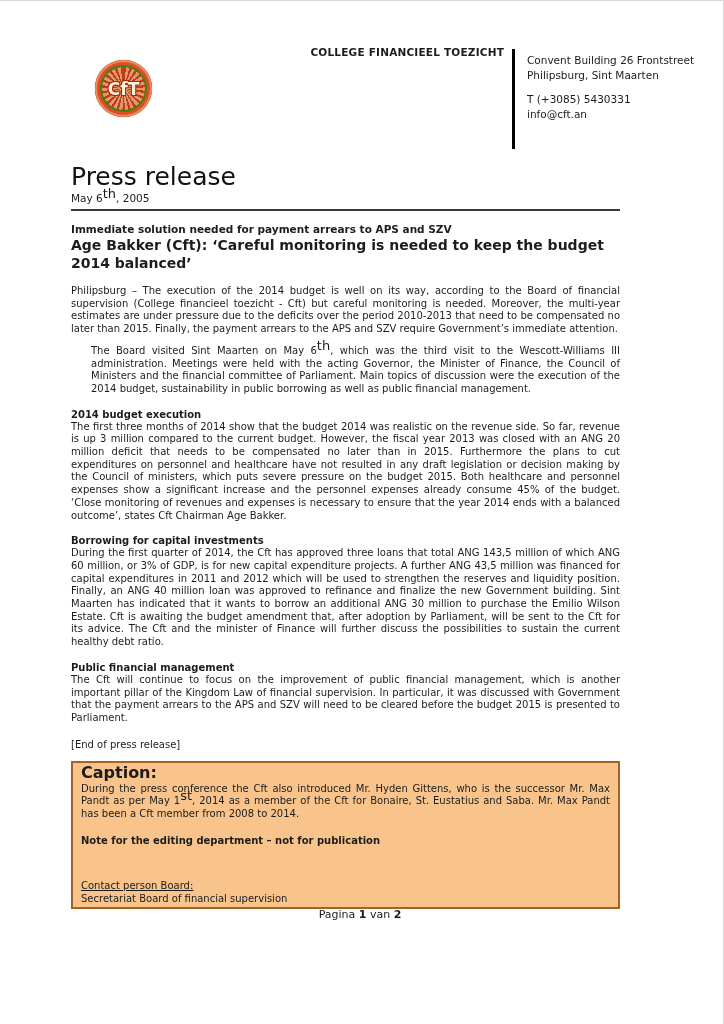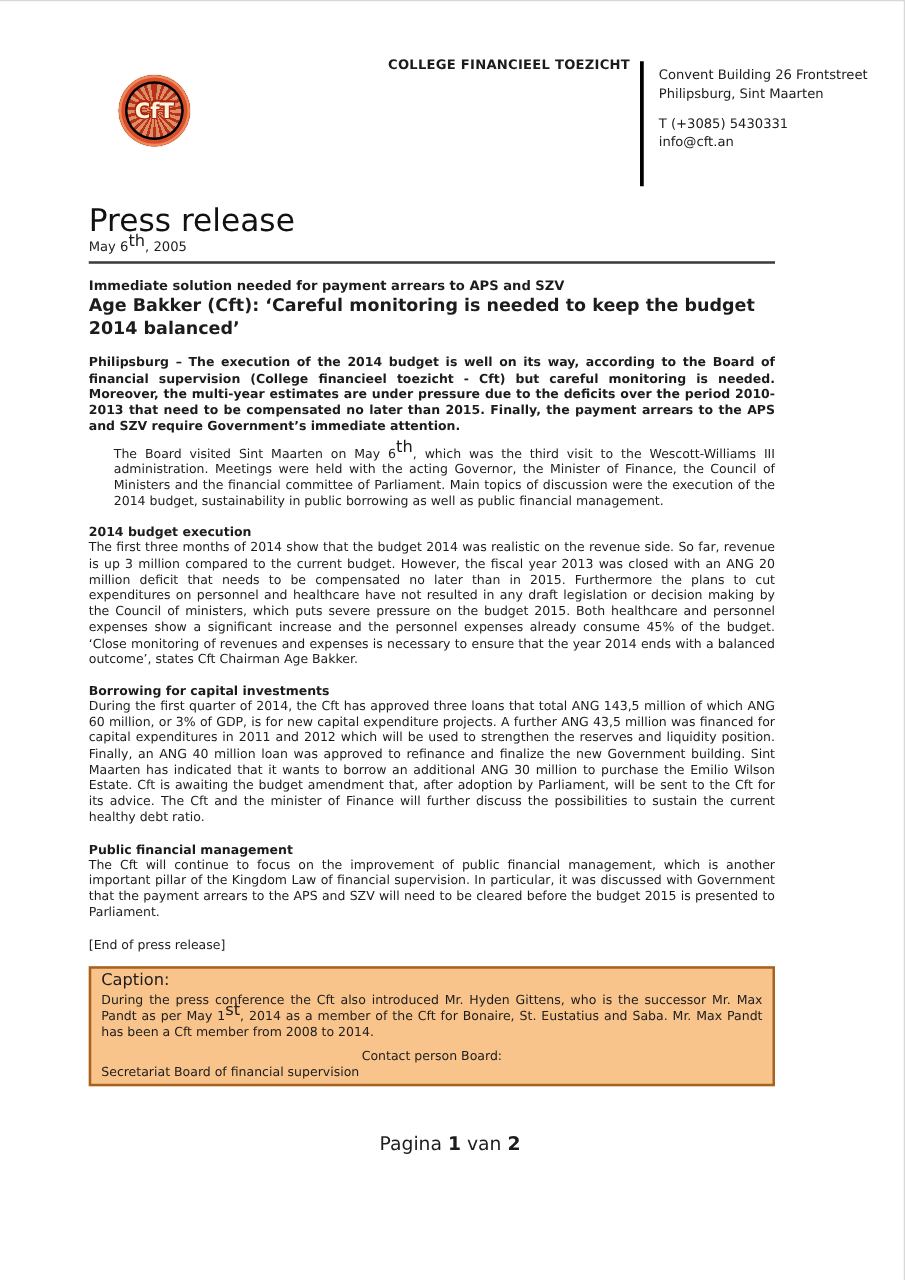--- a/index.html
+++ b/index.html
@@ -12,21 +12,21 @@
     color:#1c1c1c;
     overflow:hidden;
     border-top:1px solid #d8d8d8;
     border-right:1px solid #d8d8d8;
   }
 
   
   .logo {
     position:absolute; left:95px; top:59px;
     width:57px; height:57px; border-radius:50%;
-    background:#000000;
+    background:#4d7c0f;
     box-shadow: inset 0 0 0 2px #ef8a5c, inset 0 0 0 5px #d94f2b, 0 0 1px #c8441f;
   }
   .logo::before {
     content:""; position:absolute; inset:7px; border-radius:50%;
     background: repeating-conic-gradient(#c8371c 0deg 7deg, #f09a70 7deg 16deg);
     opacity:.92;
   }
   .logo-text {
     position:absolute; inset:0; display:flex; align-items:center; justify-content:center;
     font-weight:bold; font-size:17px; letter-spacing:0px; color:#fff3de;
@@ -53,45 +53,45 @@
 
   .doc-title { font-size:25px; font-weight:400; line-height:30px; color:#111; }
   .doc-date { font-size:10.5px; line-height:13px; }
   sup { font-size:13px; line-height:0; vertical-align:super; }
   .title-rule { border:none; border-top:2px solid #3a3a3a; margin-top:4px; }
 
   .kicker { margin-top:12px; font-size:10.5px; font-weight:bold; line-height:13px; }
   .headline { font-size:14px; font-weight:bold; line-height:17.5px; margin-top:1px; }
 
   .para { font-size:10px; line-height:12.7px; text-align:justify; }
-  .para-bold { font-weight:bold; }
+  .para-bold { font-weight:normal; }
   .intro { margin-top:13px; }
   .board { margin-top:9px;margin-left:20px; }
 
   .section-heading { margin-top:12px; font-size:10px; font-weight:bold; line-height:13px; }
 
   .end-marker { margin-top:13px; font-size:10px; line-height:13px; }
 
   .caption-box {
     margin-top:10px;
     border:2px solid #a8621f;
     background:#f8c48c;
     padding:3px 8px 1px 8px;
   }
-  .caption-title { font-size:13px; font-weight:normal; line-height:14px; }
+  .caption-title { font-size:16px; font-weight:bold; line-height:14px; }
   .caption-body { margin-top:3px; }
   .caption-note { margin-top:13px; font-size:10px; font-weight:bold; line-height:13px; }
   .caption-contact-label {
-    margin-top:5px; font-size:10px; line-height:13px; text-align:center;
+    margin-top:32px; font-size:10px; line-height:13px; text-decoration:underline;
   }
   .caption-contact-value { font-size:10px; line-height:14px; }
 
   .footer {
     position:absolute; top:907px; left:0; width:720px;
-    text-align:center; font-size:15px; line-height:14px;
+    text-align:center; font-size:11px; line-height:14px;
   }
   .footer b { font-weight:bold; }
 </style>
 </head>
 <body>
 
 <div class="page">
 
   <div class="logo">
     <span class="logo-text">CfT</span>
@@ -125,20 +125,21 @@
     <p class="para">During the first quarter of 2014, the Cft has approved three loans that total ANG 143,5 million of which ANG 60 million, or 3% of GDP, is for new capital expenditure projects. A further ANG 43,5 million was financed for capital expenditures in 2011 and 2012 which will be used to strengthen the reserves and liquidity position. Finally, an ANG 40 million loan was approved to refinance and finalize the new Government building. Sint Maarten has indicated that it wants to borrow an additional ANG 30 million to purchase the Emilio Wilson Estate. Cft is awaiting the budget amendment that, after adoption by Parliament, will be sent to the Cft for its advice. The Cft and the minister of Finance will further discuss the possibilities to sustain the current healthy debt ratio.</p>
 
     <div class="section-heading">Public financial management</div>
     <p class="para">The Cft will continue to focus on the improvement of public financial management, which is another important pillar of the Kingdom Law of financial supervision. In particular, it was discussed with Government that the payment arrears to the APS and SZV will need to be cleared before the budget 2015 is presented to Parliament.</p>
 
     <div class="end-marker">[End of press release]</div>
 
     <div class="caption-box" style="background: rgb(248, 196, 140); border-color: rgb(168, 98, 31);">
       <div class="caption-title">Caption:</div>
       <p class="para caption-body"><span>During the press conference the Cft also introduced Mr. Hyden Gittens, who is the successor Mr. Max Pandt as per May 1</span><sup>st</sup><span>, 2014 as a member of the Cft for Bonaire, St. Eustatius and Saba. Mr. Max Pandt has been a Cft member from 2008 to 2014.</span></p>
+      <div class="caption-note">Note for the editing department – not for publication</div>
       <div class="caption-contact-label">Contact person Board:</div>
       <div class="caption-contact-value">Secretariat Board of financial supervision</div>
     </div>
   </div>
 
   <div class="footer"><span>Pagina </span><b>1</b><span> van </span><b>2</b></div>
 
 </div>
 
 </body></html>

